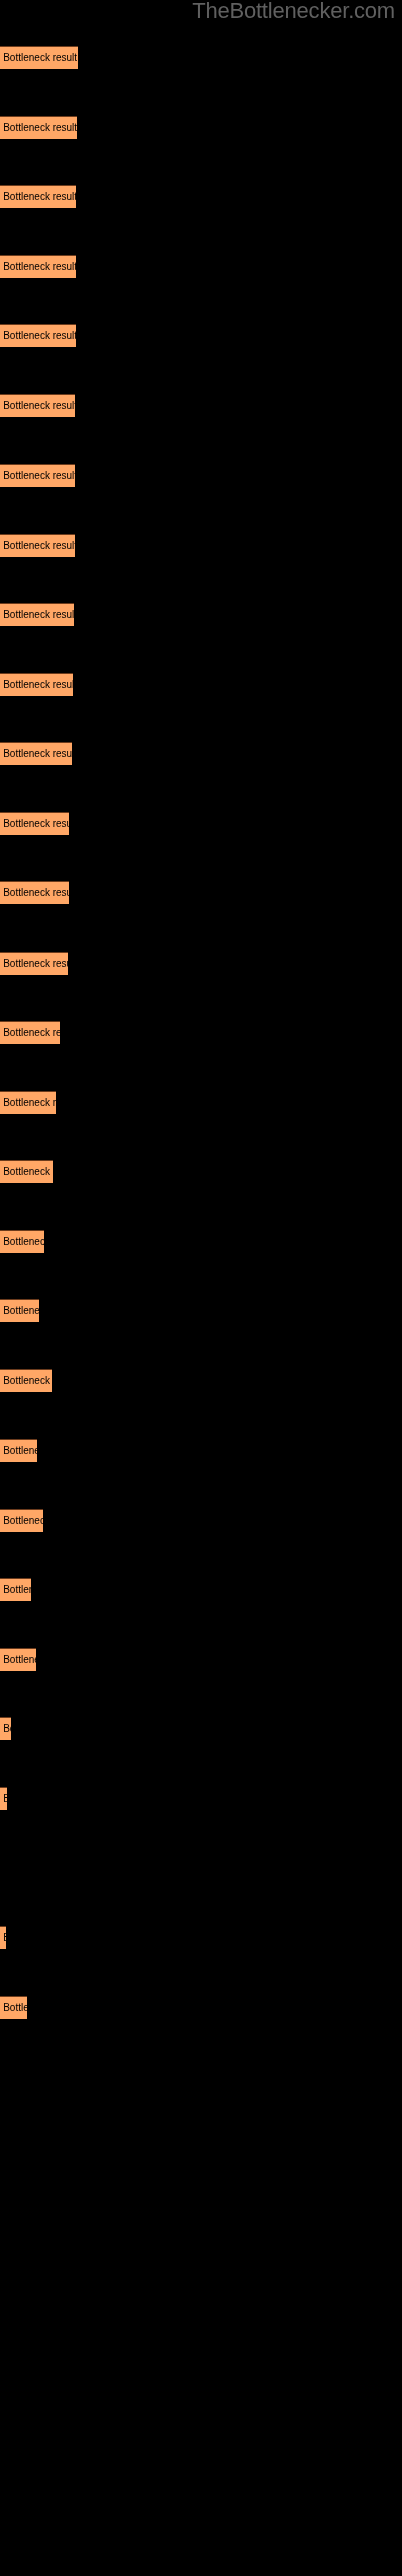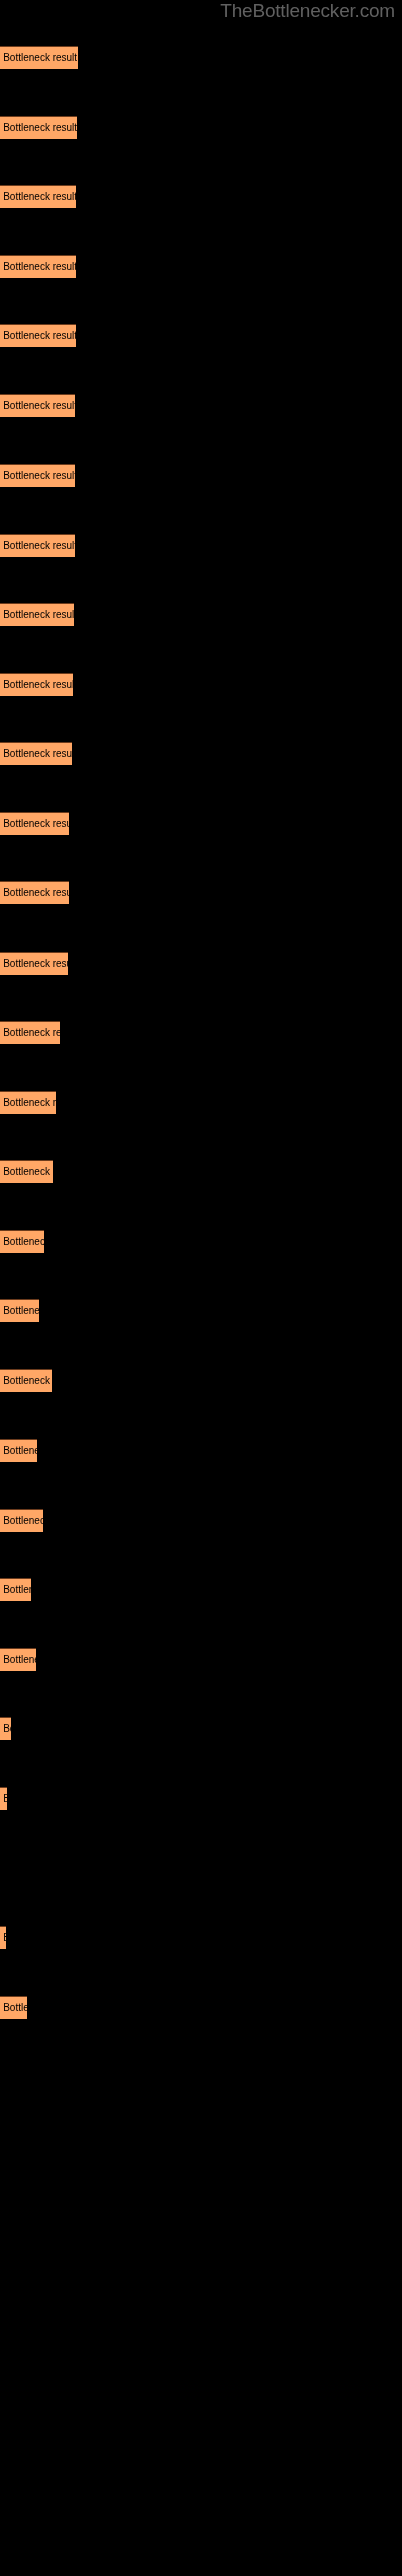--- a/index.html
+++ b/index.html
@@ -15,21 +15,21 @@
     font-family: "Liberation Sans", sans-serif;
     overflow: hidden;
   }
   #watermark {
     position: absolute;
     top: 0px;
     left: 0px;
     width: 403px;
     text-align: right;
     padding-right: 8px;
-    font-size: 19px;
+    font-size: 22px;
     color: #606060;
     font-family: "Liberation Sans", sans-serif;
     letter-spacing: -0.2px;
     line-height: 22.5px;
     white-space: nowrap;
   }
   #plot {
     position: absolute;
     top: 0;
     left: 0;

